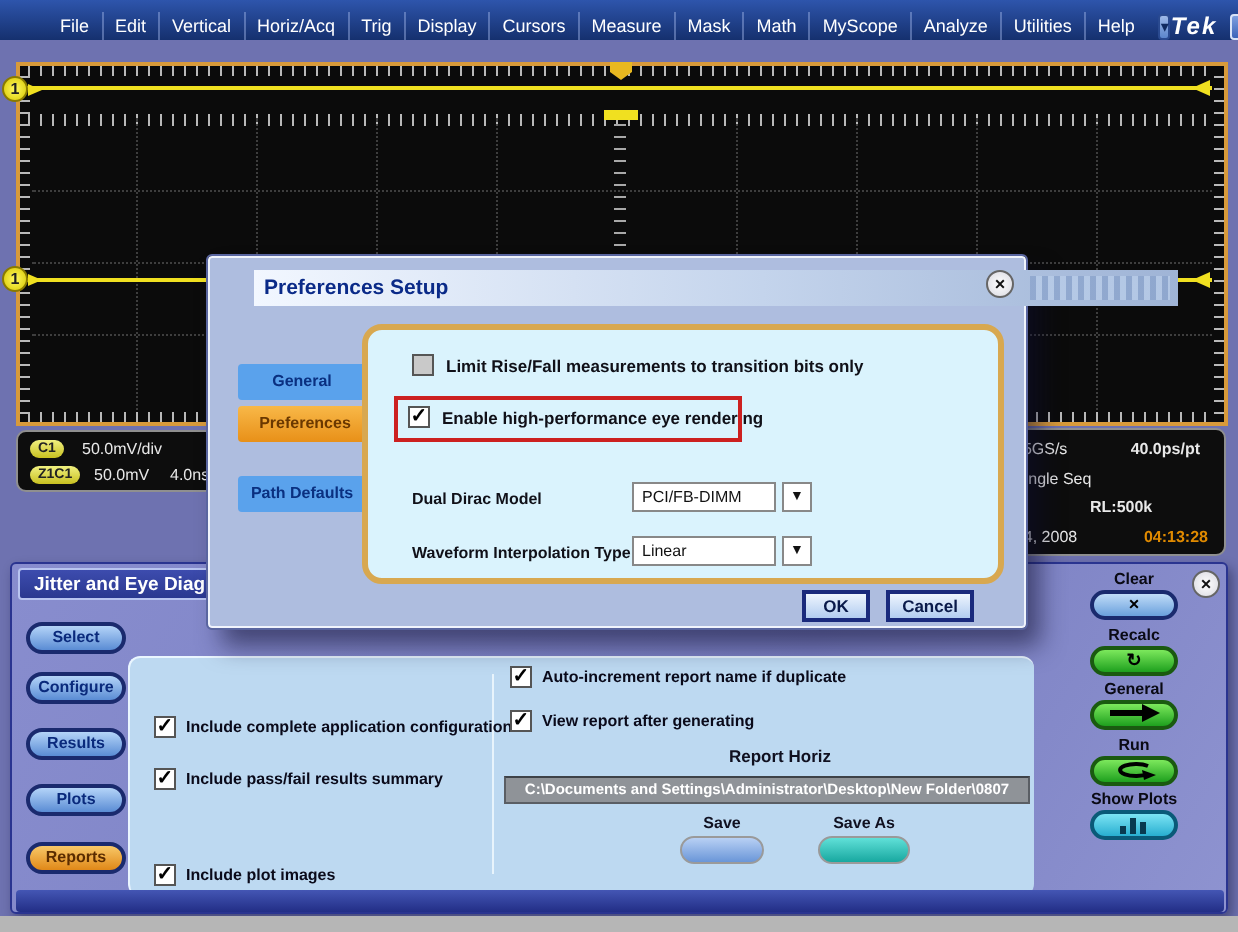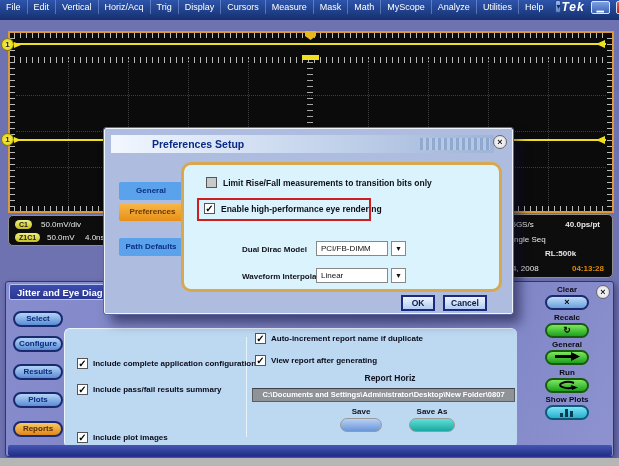--- a/index.html
+++ b/index.html
@@ -2,21 +2,21 @@
 <html><head>
 <meta charset="utf-8">
 <style>
   * { margin:0; padding:0; box-sizing:border-box; }
   body { font-family:"Liberation Sans", sans-serif; background:#444; }
   #stage { position:relative; width:619px; height:466px; background:#6e72b0; overflow:hidden; }
   .abs { position:absolute; }
 
   
   #menubar { left:0; top:0; width:619px; height:20px;
-    background:linear-gradient(#2e55ac,#15306e); display:flex; align-items:flex-start; }
+    background:linear-gradient(#2e55ac,#15306e); display:flex; align-items:flex-end;padding-left:24px; }
   .menu-item { color:#fff; font-size:9px; padding:0 6px; height:14px; line-height:14px;
     border-right:1px solid rgba(160,180,230,.45); cursor:default; white-space:nowrap; }
   .menu-extra { width:16px; height:13px; margin-left:6px; background:linear-gradient(#9db8e8,#5c86cc);
     border:1px solid #2a4a90; border-radius:2px; color:#102a60; font-size:8px; line-height:11px; text-align:center; }
   .mb-right { margin-left:auto; display:flex; align-items:center; gap:6px; padding-right:4px; }
   .tek-logo { color:#fff; font-size:12px; font-weight:bold; letter-spacing:1px; font-style:italic; }
   .win-btn { width:19px; height:13px; border-radius:2px; text-align:center; color:#fff;
     font-size:9px; line-height:11px; font-weight:bold; border:1px solid #d8e4f8; }
   .btn-min { background:linear-gradient(#7e9fe0,#3c64b8); }
   .btn-close { background:linear-gradient(#e86050,#b81e14); }
@@ -89,34 +89,34 @@
   .pill-cyan { background:linear-gradient(#7ce4f4,#28aed0); border-color:#0a5a78; }
   #jitter-bottom { left:2px; top:163px; width:604px; height:11px; background:linear-gradient(#4456b4,#222e86); border-radius:2px; }
   .xbtn { width:14px; height:14px; border-radius:50%; background:radial-gradient(#fff,#d8d8e0);
     border:1px solid #666; color:#111; font-size:9px; font-weight:bold; text-align:center; line-height:12px; }
   #bottom-strip { left:0; top:458px; width:619px; height:8px; background:#b6b6b6; }
 
   
   #dialog { left:104px; top:128px; width:409px; height:186px; background:#aebddf;
     border:1px solid #f0f4fc; outline:1px solid #5a66a0; border-radius:2px;
     box-shadow:7px 9px 12px rgba(12,12,45,.55); z-index:10; }
-  #dialog-titlebar { left:6px; top:6px; width:383px; height:18px;
-    background:linear-gradient(90deg,#f2f7ff 0%,#c4d4ec 55%,#9fb4d6 100%);padding-left:36px; }
+  #dialog-titlebar { left:22px; top:6px; width:462px; height:18px;
+    background:linear-gradient(90deg,#f2f7ff 0%,#c4d4ec 55%,#9fb4d6 100%); }
   #dialog-title { color:#0a2a88; font-size:10.5px; font-weight:bold; line-height:18px; padding-left:5px; }
   .tb-texture { position:absolute; right:4px; top:3px; width:70px; height:12px;
     background:repeating-linear-gradient(90deg,#8ba4cc 0 3px,#b8cce8 3px 6px); opacity:.8; }
   .dlg-tab { left:14px; width:64px; height:18px; font-size:8px; font-weight:bold;
     text-align:center; line-height:18px; border-radius:2px; background:#5aa2ec; color:#0a3080; }
   .dlg-tab.active { width:67px; background:linear-gradient(#f8b848,#e89018); color:#6a3800; }
   #dlg-content { left:76px; top:33px; width:321px; height:130px; background:#daf3fd;
     border:3px solid #d8a850; border-radius:10px; }
   .dlg-cbrow { position:absolute; display:flex; align-items:center; gap:6px; white-space:nowrap; }
   .dlg-label { font-size:8.5px; font-weight:bold; color:#101018; }
   #highlight-rect { left:13px; top:33px; width:174px; height:23px; border:2px solid #cc2020; z-index:4; }
-  .dd-row-label { position:absolute; left:22px; font-size:8px; font-weight:bold; color:#101018; white-space:nowrap;margin-left:36px; }
+  .dd-row-label { position:absolute; left:22px; font-size:8px; font-weight:bold; color:#101018; white-space:nowrap; }
   .dd-field { position:absolute; left:132px; width:72px; height:15px; background:#fff;
     border:1px solid #888; font-size:8px; line-height:13px; padding-left:4px; color:#111; }
   .dd-arrow { position:absolute; left:207px; width:15px; height:15px; background:#fff;
     border:1px solid #888; text-align:center; font-size:7px; line-height:14px; color:#111; }
   .dlg-btn { top:166px; height:16px; border-radius:0; border:2px solid #1a2a7c;
     background:linear-gradient(#eef5fe,#b2ccf0); color:#0a1a4a; font-size:8.5px; font-weight:bold;
     text-align:center; line-height:12px; }
   #ok-btn { left:296px; width:34px; }
   #cancel-btn { left:338px; width:44px; }
 </style>

